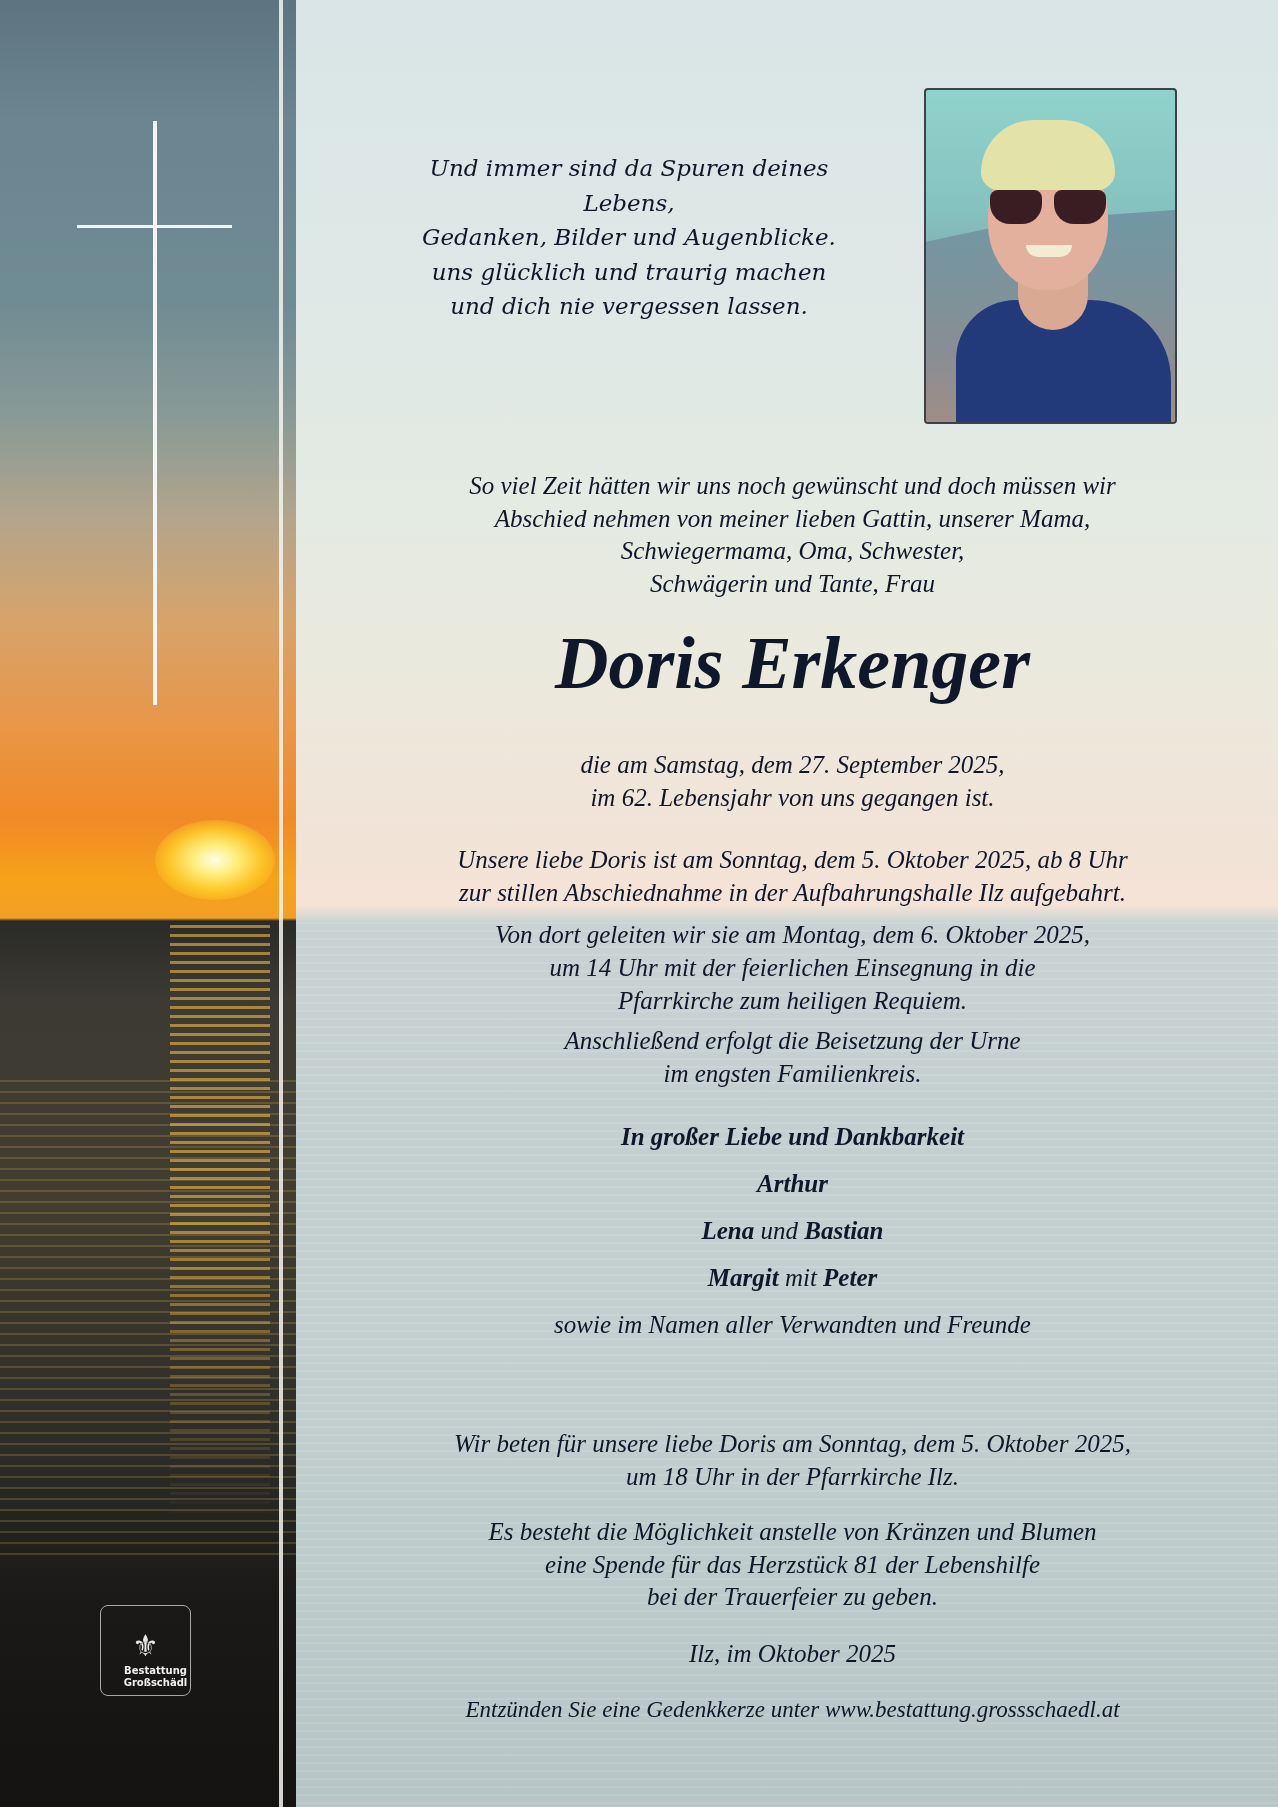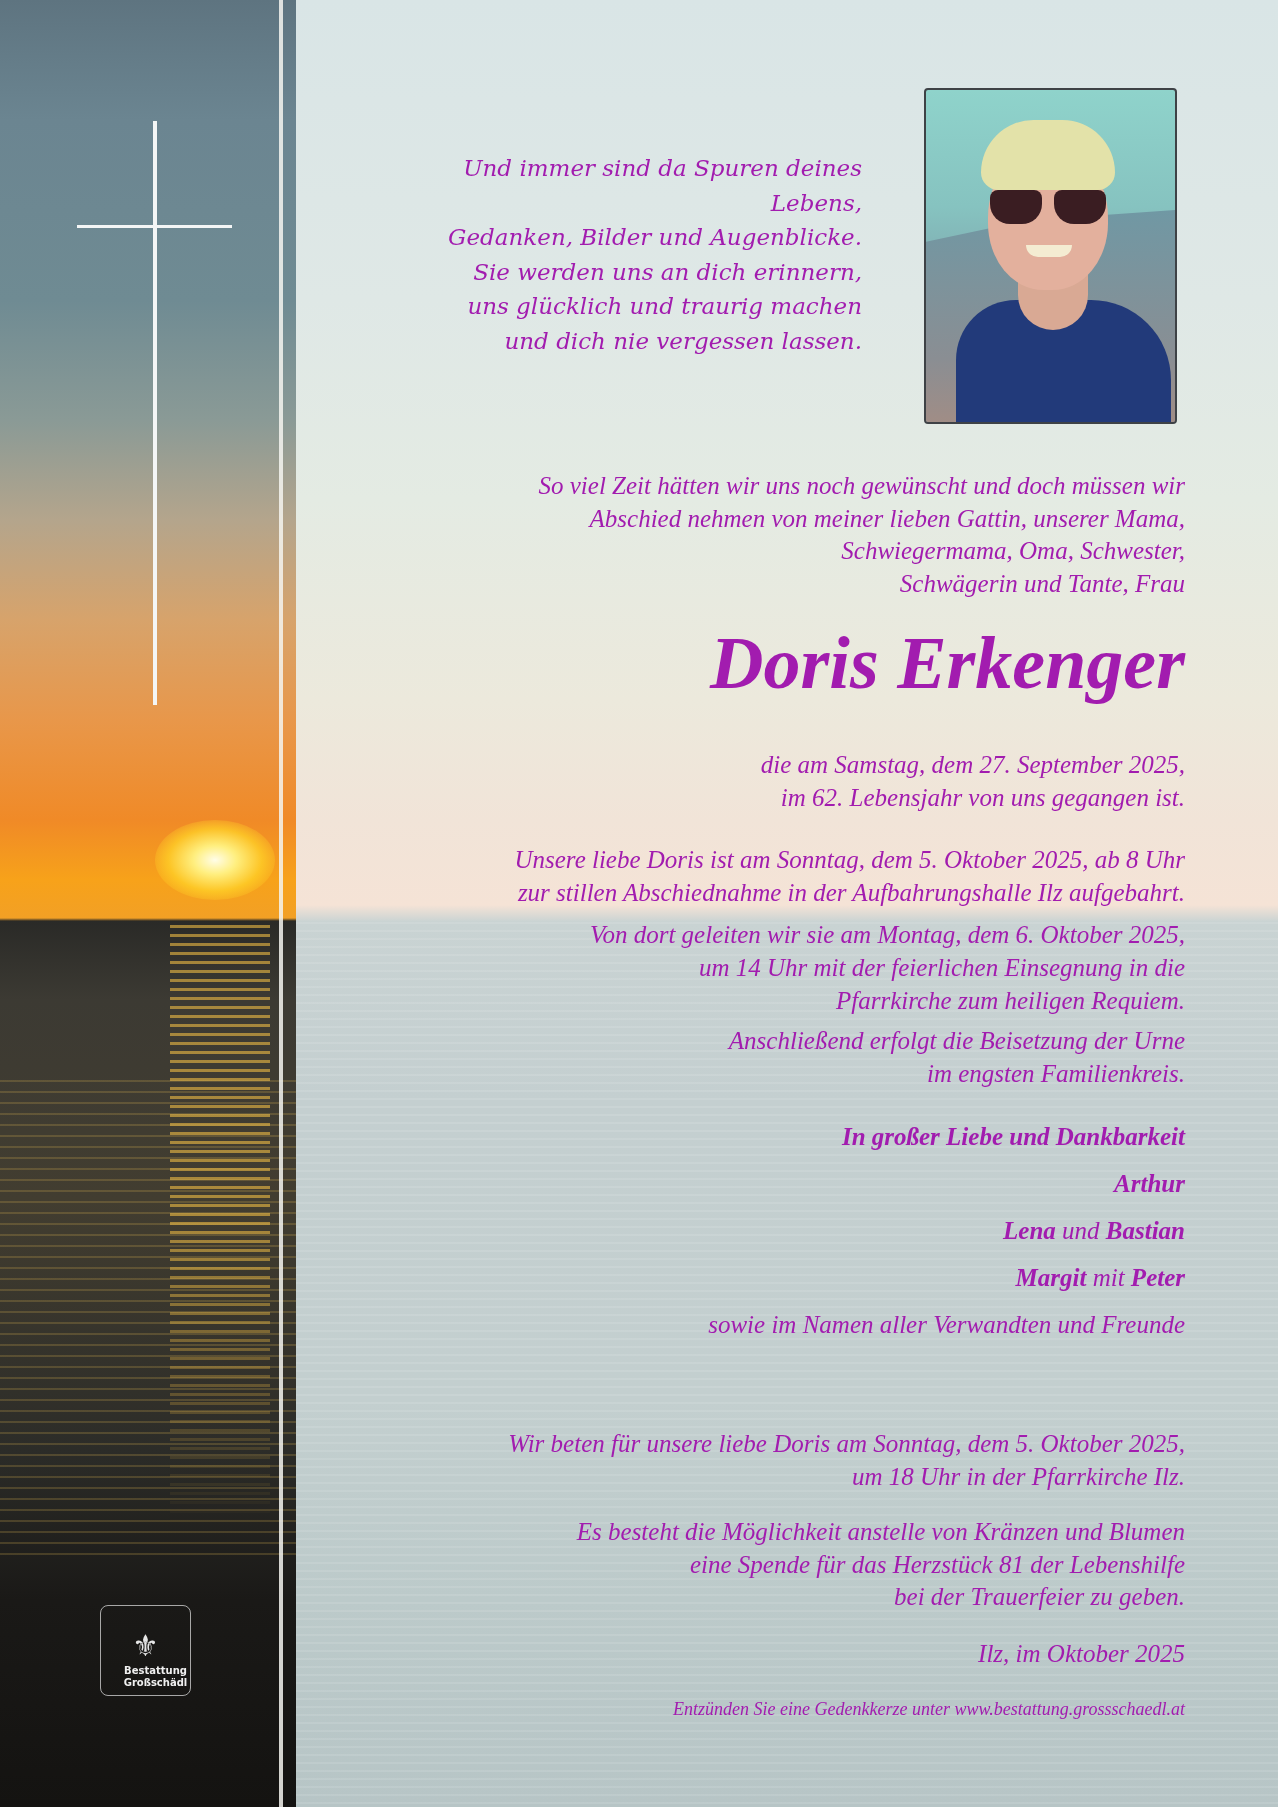--- a/index.html
+++ b/index.html
@@ -57,37 +57,37 @@
     background: linear-gradient(to bottom, #7098a4, #8a8e93 70%, #a08d86); clip-path: polygon(0 15%, 40% 5%, 100% 0, 100% 100%, 0 100%); }
   .photo-shirt { position:absolute; left:30px; top:210px; width:215px; height:130px; background:#223a7a;
     border-radius:60px 80px 0 0; }
   .photo-neck { position:absolute; left:92px; top:170px; width:70px; height:70px; background:#d9a994; border-radius:0 0 35px 35px; }
   .photo-face { position:absolute; left:62px; top:55px; width:120px; height:145px; background:#e3b09d; border-radius:50% 50% 46% 46%; }
   .photo-hair { position:absolute; left:55px; top:30px; width:134px; height:70px; background:#e3e2a9; border-radius:60px 60px 20px 20px; }
   .photo-glasses { position:absolute; left:62px; top:100px; width:120px; height:34px; }
   .photo-glasses span { position:absolute; top:0; width:52px; height:34px; background:#3a1d22; border-radius:8px 8px 20px 20px; }
   .photo-smile { position:absolute; left:100px; top:155px; width:46px; height:12px; background:#f4ecd2; border-radius:0 0 20px 20px; }
 
-  .txt { position:absolute; left:296px; width:982px; text-align:right; color:#a21caf; }
+  .txt { position:absolute; left:296px; width:982px; text-align:center; color:#0f172a; }
   .poem { font-family:"DejaVu Serif", serif; font-style:italic; font-size:23px; line-height:34.5px; top:151px; left:396px; width:466px; }
   .serif-it { font-family:"Liberation Serif", serif; font-style:italic; font-size:25px; }
   .intro { top:470px; line-height:32.5px; left:400px; width:785px; }
   .name { top:618px; left:400px; width:785px; font-family:"Liberation Serif", serif; font-style:italic; font-weight:bold; font-size:74px; line-height:90px; }
   .died { top:748px; line-height:33px; left:400px; width:785px; }
   .laid { top:843px; line-height:33px; left:400px; width:785px; }
   .proc { top:918px; line-height:33px; left:400px; width:785px; }
   .urn  { top:1024px; line-height:33px; left:400px; width:785px; }
   .family { top:1113px; left:400px; width:785px; }
   .family div { font-family:"Liberation Serif", serif; font-style:italic; font-size:25px; line-height:47px; }
   .family b { font-weight:bold; }
   .family .plain { font-weight:normal; }
   .prayer { top:1427px; line-height:33px; left:400px; width:785px;font-style:italic; }
   .donation { top:1516px; line-height:32.5px; left:400px; width:785px; }
   .place { top:1637px; line-height:33px; left:400px; width:785px; }
-  .footer { top:1693px; line-height:33px; left:400px; width:785px; font-size:18px; }
+  .footer { top:1693px; line-height:33px; left:400px; width:785px; font-size:23px; }
 </style>
 </head>
 <body>
 
 <div class="left-panel">
   <div class="sun"></div>
   <div class="sun-reflection"></div>
   <div class="water-sparkle"></div>
   <div class="cross-v"></div>
   <div class="cross-h"></div>
@@ -112,21 +112,20 @@
   <div class="photo-glasses">
     <span style="left:2px"></span>
       <span style="left:66px"></span>
   </div>
   <div class="photo-smile"></div>
 </div>
 
 <div class="txt poem">
   <div>Und immer sind da Spuren deines Lebens,</div>
   <div>Gedanken, Bilder und Augenblicke.</div>
-  <div>Sie werden uns an dich erinnern,</div>
   <div>uns glücklich und traurig machen</div>
   <div>und dich nie vergessen lassen.</div>
 </div>
 
 <div class="txt serif-it intro">
   <div>So viel Zeit hätten wir uns noch gewünscht und doch müssen wir</div>
   <div>Abschied nehmen von meiner lieben Gattin, unserer Mama,</div>
   <div>Schwiegermama, Oma, Schwester,</div>
   <div>Schwägerin und Tante, Frau</div>
 </div>

